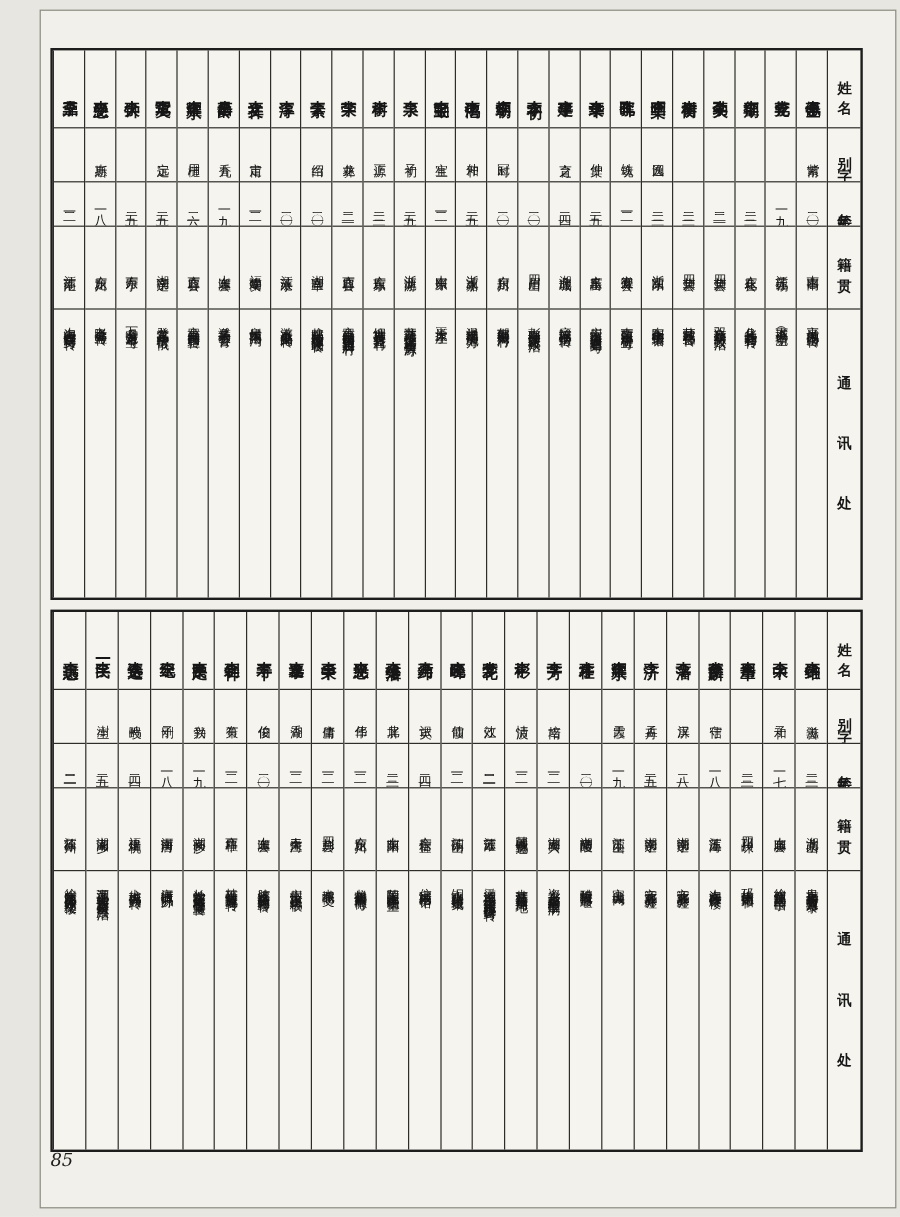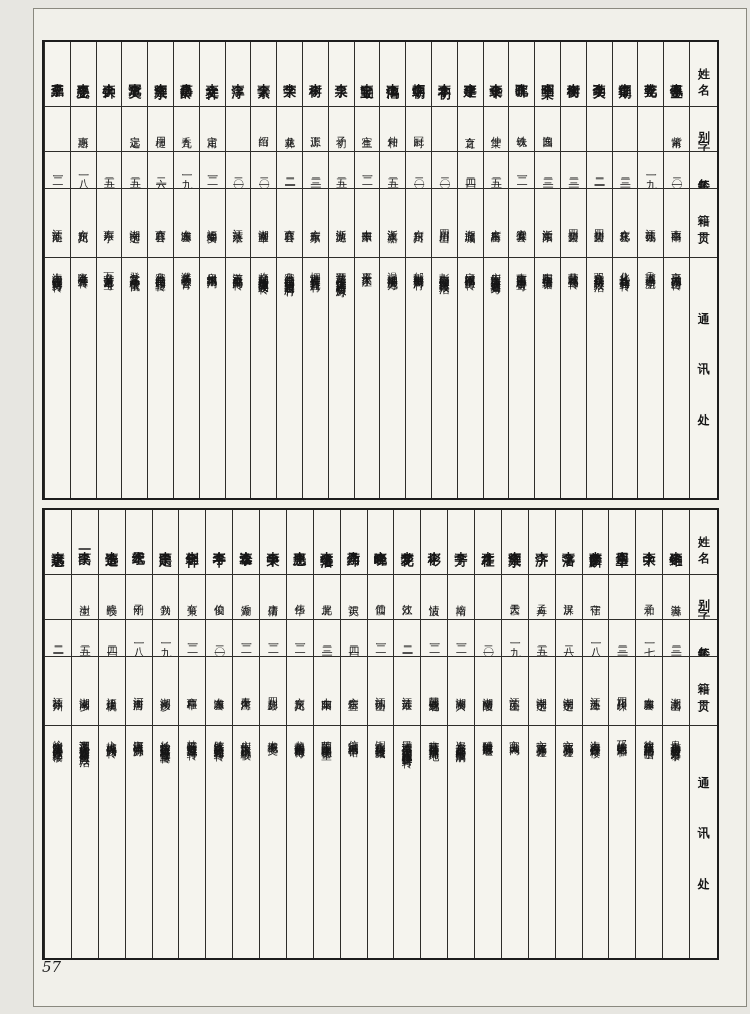--- a/index.html
+++ b/index.html
@@ -419,13 +419,13 @@
     </div>
     <div class="col entry-col">
       <div class="cell r-name">李惠远</div>
       <div class="cell r-zi"></div>
       <div class="cell r-age">二二</div>
       <div class="cell r-origin">江苏徐州</div>
       <div class="cell r-address">徐州东陇海路大许站交李楼</div>
     </div>
   </div>
 
-<div class="page-number">57</div>
+<div class="page-number">85</div>
 
 </body></html>

